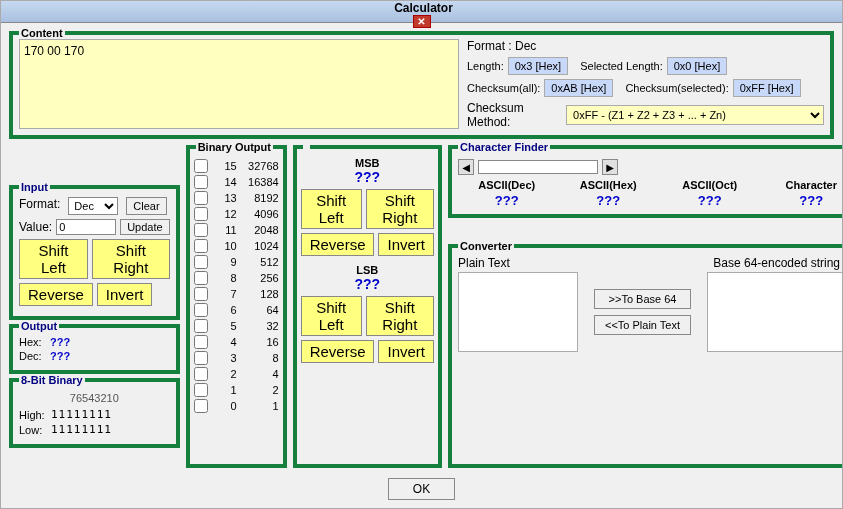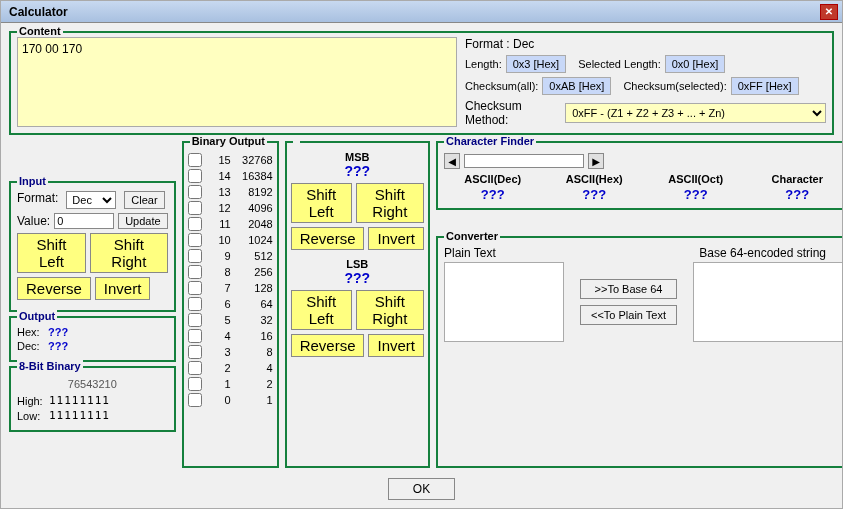--- a/index.html
+++ b/index.html
@@ -1,23 +1,23 @@
 <!DOCTYPE html>
 <html><head>
   <meta charset="utf-8">
   <style>
     * { box-sizing: border-box; margin: 0; padding: 0; font-family: 'Segoe UI', Tahoma, sans-serif; font-size: 12px; }
     body { background: #f0f0f0; }
     .window { width: 843px; height: 509px; background: #f0f0f0; border: 1px solid #aaa; box-shadow: 2px 2px 6px rgba(0,0,0,0.3); overflow: hidden; }
-    .title-bar { background: linear-gradient(to bottom, #c8d9f0, #a8c0e0); height: 22px; display: flex; align-items: center; justify-content: space-between; padding: 0 4px; border-bottom: 1px solid #888; }
+    .title-bar { background: linear-gradient(to bottom, #c8d9f0, #a8c0e0); height: 22px; display: flex; align-items: center; justify-content: space-between; padding: 0 4px; border-bottom: 1px solid #888; flex-direction: column; }
     .title-bar-text { font-size: 12px; font-weight: bold; color: #000; margin-left: 4px; }
     .close-btn { width: 18px; height: 16px; background: #c0392b; border: 1px solid #a00; color: white; font-size: 10px; cursor: pointer; display: flex; align-items: center; justify-content: center; font-weight: bold; }
     .main-content { padding: 8px; display: flex; flex-direction: column; height: calc(100% - 22px); }
     
-    .content-group { border: 2px solid #15803d; padding: 4px 6px 6px; margin-bottom: 6px; background: #f0f0f0; position: relative; }
+    .content-group { border: 4px solid #15803d; padding: 4px 6px 6px; margin-bottom: 6px; background: #f0f0f0; position: relative; }
     .group-label { position: absolute; top: -8px; left: 6px; background: #f0f0f0; padding: 0 2px; font-size: 11px; font-weight: bold; }
     .content-area { display: flex; gap: 8px; }
     .content-textarea { width: 440px; height: 90px; background: #ffffc0; border: 1px solid #aaa; padding: 4px; font-size: 12px; resize: none; }
     .format-panel { flex: 1; }
     .format-row { display: flex; align-items: center; margin-bottom: 4px; }
     .info-box { background: #c8d8f8; border: 1px solid #aaa; padding: 2px 6px; font-size: 11px; margin-right: 6px; }
     .info-row { display: flex; align-items: center; margin-bottom: 4px; gap: 6px; }
     .info-item { display: flex; align-items: center; gap: 4px; }
     .info-item label { font-size: 11px; }
     .checksum-row { display: flex; align-items: center; gap: 4px; }

